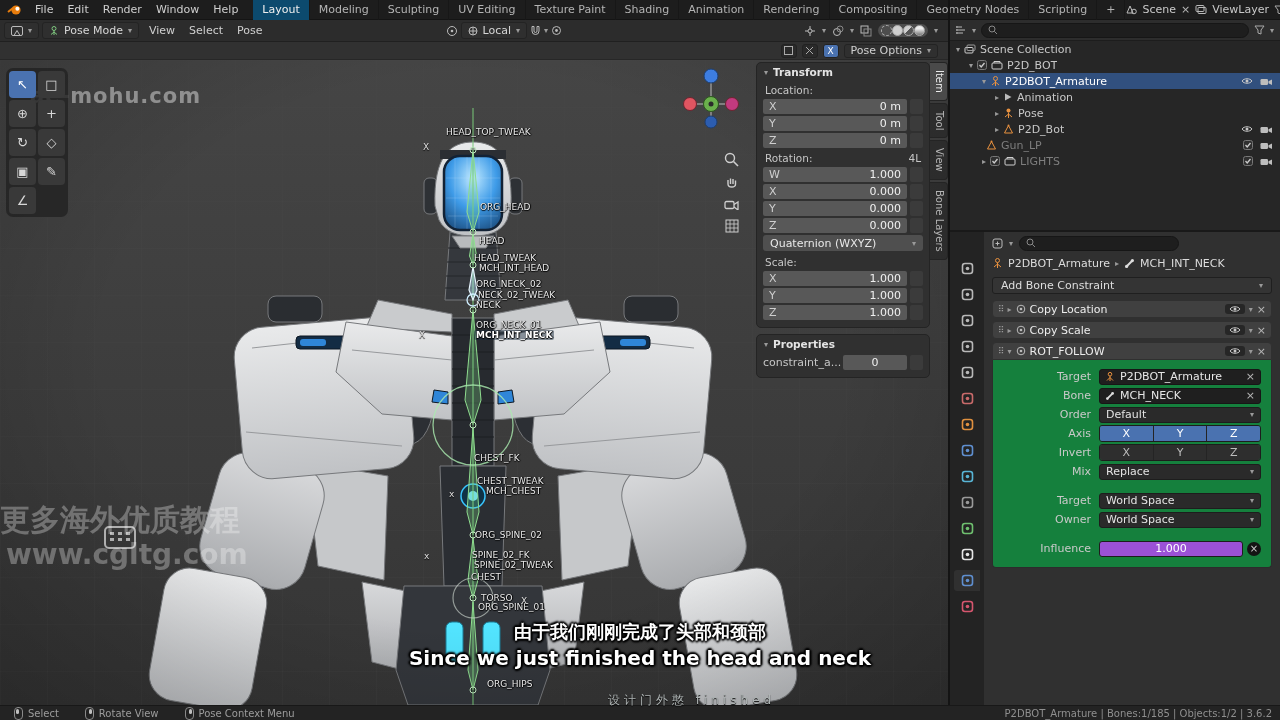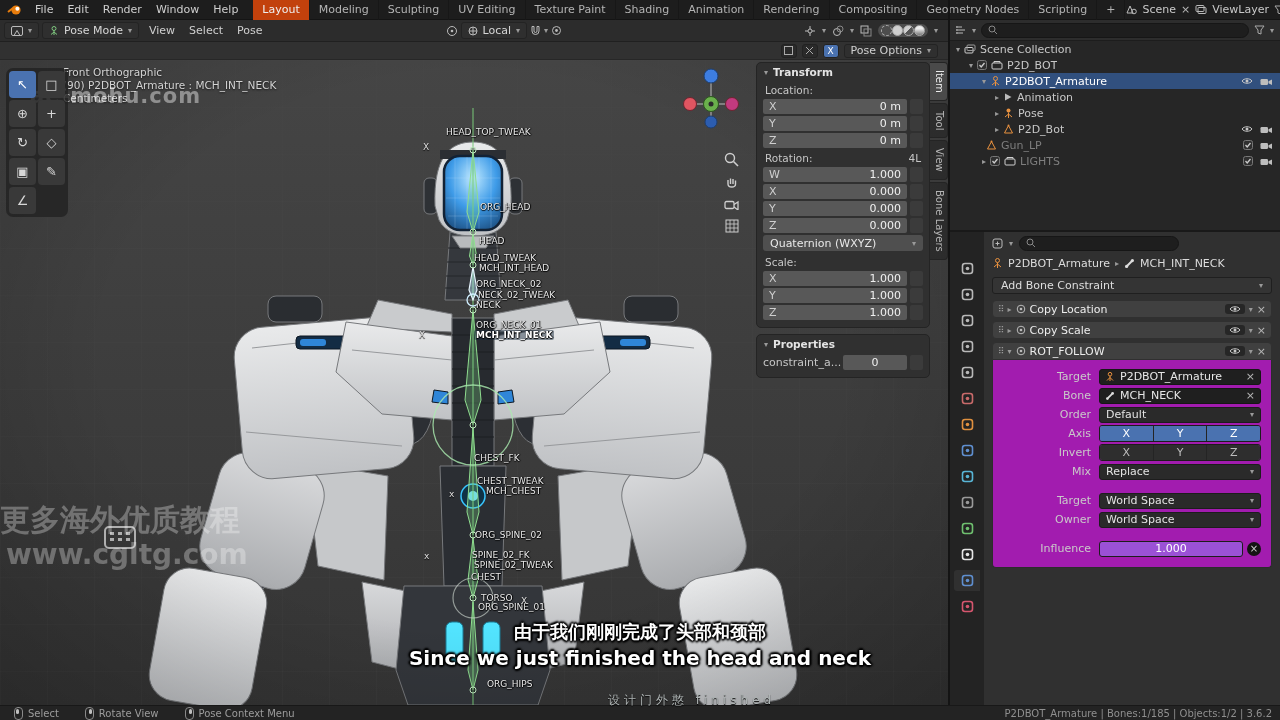--- a/index.html
+++ b/index.html
@@ -7,21 +7,21 @@
 #app{position:relative;width:1280px;height:720px;font-size:11px;color:#d2d2d2}
 .ic{display:inline-flex;align-items:center;justify-content:center;flex:none}
 .caret{font-size:8px;color:#9a9a9a}
 .xg{color:#b5b5b5;font-size:11px;line-height:1}
 
 #topbar{position:absolute;left:0;top:0;width:1280px;height:20px;background:#1d1d1d;display:flex;align-items:center;border-bottom:1px solid #141414}
 #topbar .logo{margin:0 6px 0 7px}
 .menu-item{padding:0 7px;height:20px;display:flex;align-items:center;color:#cfcfcf}
 #workspaces{display:flex;height:20px;margin-left:8px}
 .ws-tab{padding:0 9px;display:flex;align-items:center;color:#b4b4b4;border-right:1px solid #171717;white-space:nowrap}
-.ws-tab.active{background:#c2410c;color:#efefef}
+.ws-tab.active{background:#0c4a6e;color:#efefef}
 #topbar-right{margin-left:auto;display:flex;align-items:center;gap:5px;padding-right:8px;color:#c9c9c9}
 
 #vheader{position:absolute;left:0;top:20px;width:948px;height:22px;background:#2c2c2c;border-bottom:1px solid #202020;display:flex;align-items:center;gap:3px;padding:0 4px;color:#d6d6d6}
 .dd{display:flex;align-items:center;gap:5px;background:#2f2f2f;border:1px solid #232323;border-radius:3px;padding:1px 6px;height:17px;white-space:nowrap}
 #vh-menus{display:flex}
 #vh-right{margin-left:auto;display:flex;align-items:center;gap:6px;padding-right:6px}
 .shade-dot{width:11px;height:11px;border-radius:50%;border:1px solid #a9a9a9}
 .shade-dot.solid{background:#cfcfcf}
 .shade-dot.mat{background:linear-gradient(135deg,#cfcfcf 50%,#555 50%)}
 .shade-dot.rend{background:linear-gradient(180deg,#eee 30%,#777 100%)}
@@ -77,21 +77,21 @@
 #props{position:absolute;left:0;top:230px;width:330px;height:475px;background:#303030;border-top:2px solid #191919}
 #ptabs{position:absolute;left:0;top:0;width:34px;height:475px;background:#232323;display:flex;flex-direction:column;align-items:center;padding-top:26px;gap:5px}
 .ptab{width:26px;height:21px;display:flex;align-items:center;justify-content:center;border-radius:3px 0 0 3px}
 .ptab.active{background:#303030}
 #pcontent{position:absolute;left:34px;top:0;width:296px;height:475px;overflow:hidden}
 #phdr{height:22px;display:flex;align-items:center;gap:6px;padding:0 8px}
 .bc{display:flex;align-items:center;gap:5px;padding:3px 8px;color:#dcdcdc}
 .addcon{margin:4px 8px 6px;height:17px;background:#303030;border:1px solid #1f1f1f;border-radius:3px;display:flex;align-items:center;padding:0 8px;color:#dedede;background:#343434}
 .conbar{height:18px;margin:3px 8px 0;background:#404040;border:1px solid #303030;border-radius:4px;display:flex;align-items:center;gap:4px;padding:0 5px;color:#ececec}
 .conbar.open{border-radius:4px 4px 0 0}
-.conbody{margin:0 8px;background:#a21caf;border:1px solid #2c2c2c;border-top:none;border-radius:0 0 4px 4px;padding:6px 4px 8px}
+.conbody{margin:0 8px;background:#15803d;border:1px solid #2c2c2c;border-top:none;border-radius:0 0 4px 4px;padding:6px 4px 8px}
 .pill{display:flex;align-items:center;gap:3px;background:#262626;border-radius:3px;padding:1px 4px;margin-left:auto}
 .drag{color:#9a9a9a;font-size:9px;letter-spacing:-1px}
 .prow{display:flex;align-items:center;height:17px;margin:2px 6px}
 .plabel{width:96px;text-align:right;padding-right:8px;color:#c9c9c9;flex:none}
 .ddw{flex:1;display:flex;align-items:center;background:#2a2a2a;border:1px solid #1d1d1d;border-radius:3px;height:16px;padding:0 6px;color:#e2e2e2}
 .objf{flex:1;display:flex;align-items:center;gap:5px;background:#1f1f1f;border:1px solid #161616;border-radius:3px;height:16px;padding:0 5px;color:#e6e6e6}
 .segwrap{flex:1;display:flex;border:1px solid #1d1d1d;border-radius:3px;overflow:hidden}
 .seg{flex:1;display:flex;align-items:center;justify-content:center;background:#2e2e2e;color:#bdbdbd;height:15px;border-right:1px solid #242424}
 .seg:last-child{border-right:none}
 .seg.on{background:#4a72b0;color:#fff}
@@ -349,25 +349,20 @@
             <circle cx="473" cy="475" r="3"></circle>
             <circle cx="473" cy="538" r="3"></circle>
             <circle cx="473" cy="630" r="3"></circle>
         </g>
         <circle cx="473" cy="240" r="6" fill="none" stroke="#cfeeff" stroke-width="1.3"></circle>
         <circle cx="473" cy="365" r="40" fill="none" stroke="rgba(170,235,175,0.8)" stroke-width="1.3"></circle>
         <circle cx="473" cy="538" r="20" fill="none" stroke="rgba(230,240,230,0.55)" stroke-width="1.2"></circle>
       </g>
     </svg>
 
-    <div id="vinfo">
-      <div>Front Orthographic</div>
-      <div>(90) P2DBOT_Armature : MCH_INT_NECK</div>
-      <div>Centimeters</div>
-    </div>
     <div class="wm-site">ae-mohu.com</div>
     <div class="wm-l1">更多海外优质教程</div>
     <div class="wm-l2">www.cgltg.com</div>
     <div class="kbd-wm"></div>
 
     <div id="toolbar">
         <div class="tool active">↖</div>
         <div class="tool">□</div>
         <div class="tool">⊕</div>
         <div class="tool">+</div>

